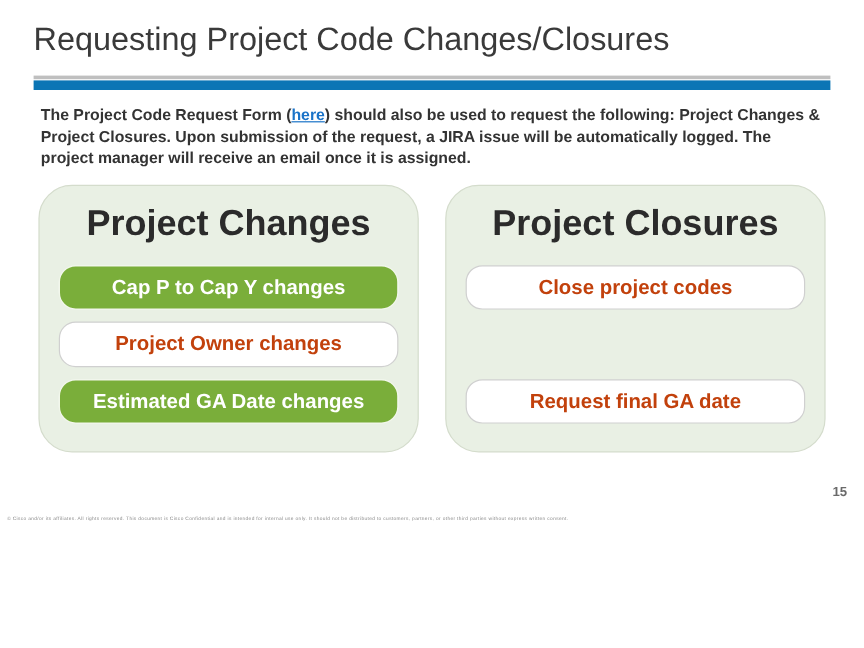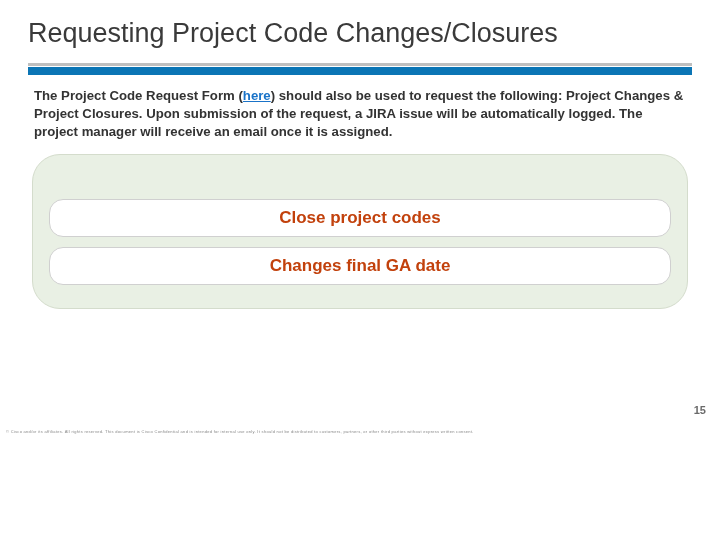--- a/index.html
+++ b/index.html
@@ -33,25 +33,32 @@
     <div class="rule-grey"></div>
     <div class="rule-blue"></div>
   </div>
 
   <p class="intro">
     <span>The Project Code Request Form (</span><a href="#">here</a><span>) should also be used to request the following: Project Changes &amp; Project Closures. Upon submission of the request, a JIRA issue will be automatically logged.  The project manager will receive an email once it is assigned.</span>
   </p>
 
   <div class="columns">
 
+    <div class="col">
+      <div class="col-head">Project Changes</div>
+      <div class="pill green">Cap P to Cap Y changes</div>
+      <div class="pill white">Project Owner changes</div>
+      <div class="pill green">Estimated GA Date changes</div>
+    </div>
 
     <div class="col col-closures">
+      <div class="col-head">Project Closures</div>
       <div class="pill white">Close project codes</div>
       <div class="spacer-lg"></div>
-      <div class="pill white">Changes final GA date</div>
+      <div class="pill white">Request final GA date</div>
     </div>
 
   </div>
 
   <div class="pagenum">15</div>
   <div class="footer">© Cisco and/or its affiliates. All rights reserved. This document is Cisco Confidential and is intended for internal use only. It should not be distributed to customers, partners, or other third parties without express written consent.</div>
 
 </div>
 
 </body></html>

